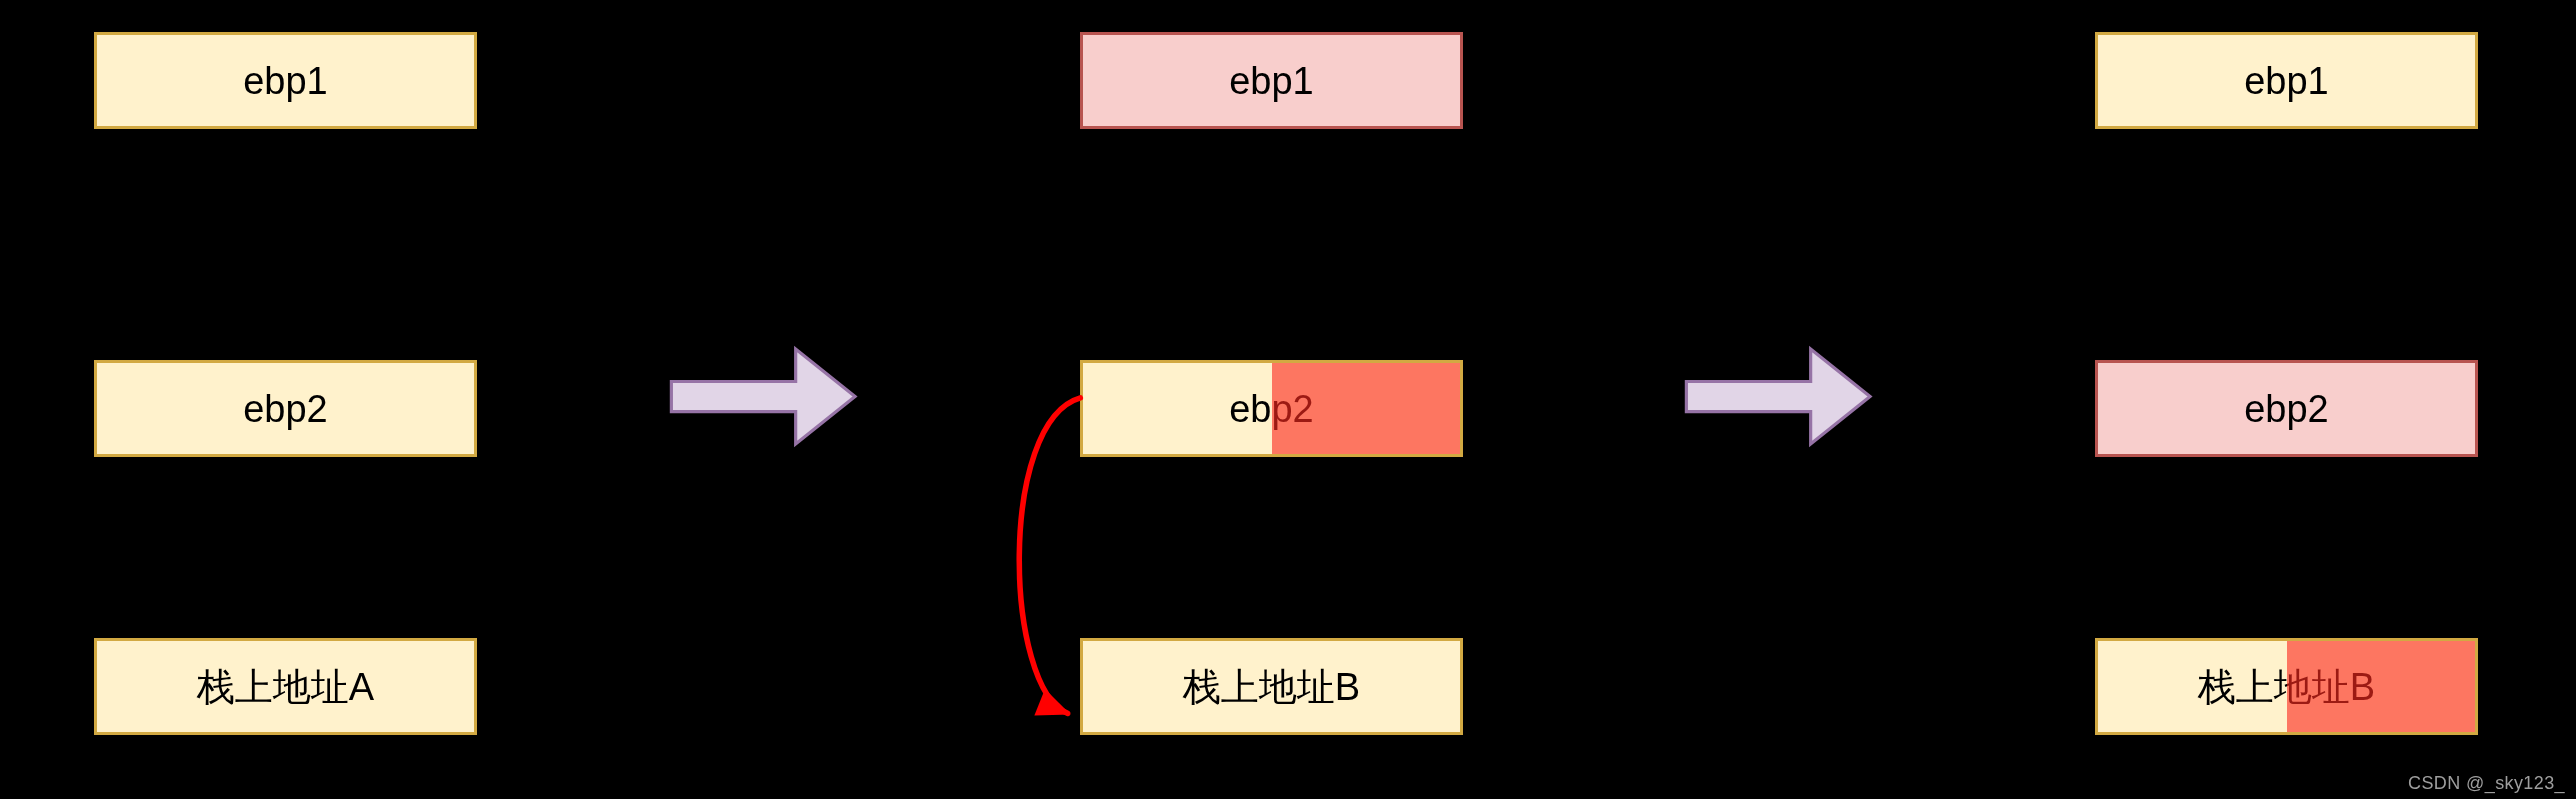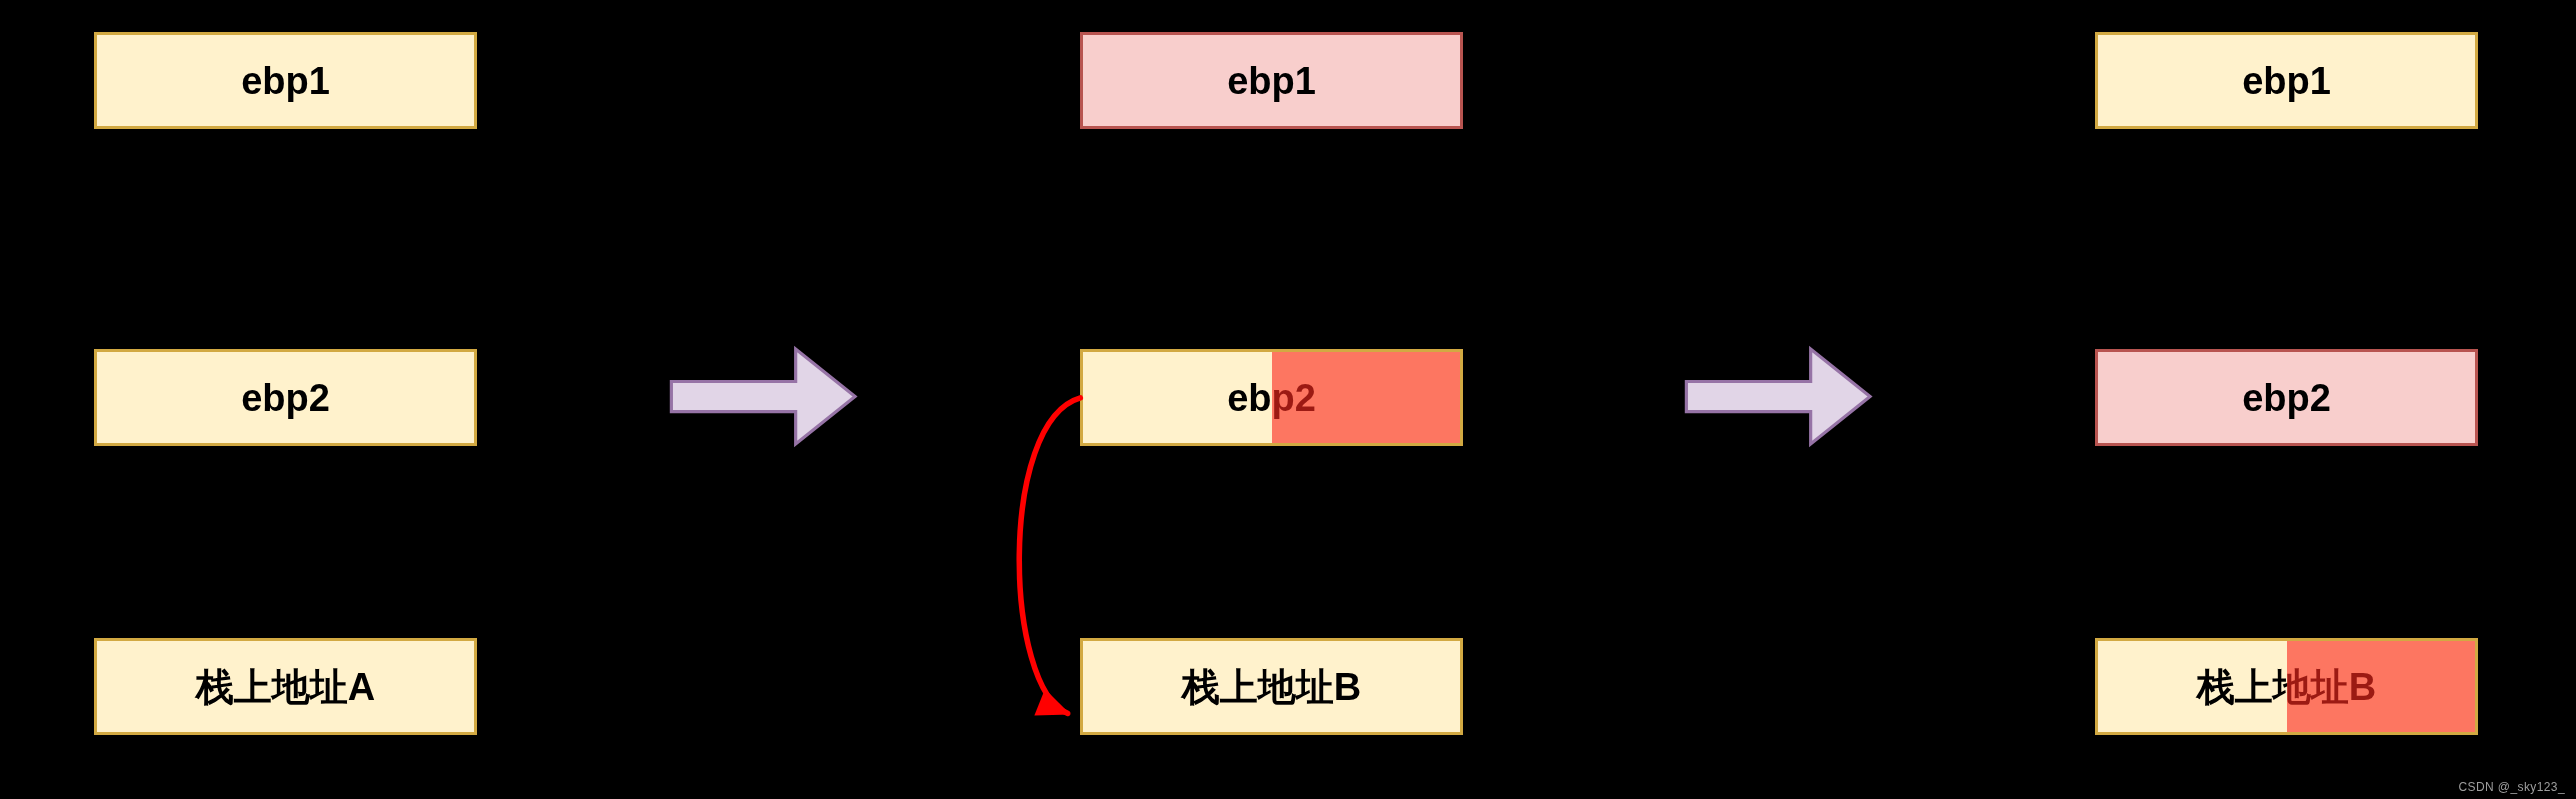--- a/index.html
+++ b/index.html
@@ -19,39 +19,39 @@
     border:3.2px solid var(--gold-border);
     background:var(--cream-fill);
     display:flex;align-items:center;justify-content:center;
     font-size:38px;color:var(--text,#000);
     line-height:1;
   }
   .box.pink{
     border-color:var(--pink-border);
     background:var(--pink-fill);
   }
-  .box .label{position:relative;white-space:nowrap;font-weight:bold;}
+  .box .label{position:relative;white-space:nowrap;}
   
   .box .highlight{
     position:absolute;top:0;right:0;bottom:0;width:50%;
     background:var(--red-overlay);
     z-index:2;
   }
   
   .col-left{left:94px;}  .col-mid{left:1080px;}  .col-right{left:2095px;}
-  .row-1{top:32px;} .row-2{top:349px;} .row-3{top:638px;}
+  .row-1{top:32px;} .row-2{top:360px;} .row-3{top:638px;}
   
   .parrow{position:absolute;top:345px;}
   .parrow-1{left:669px;} .parrow-2{left:1684px;}
   
   .red-arrow-svg{position:absolute;inset:0;pointer-events:none;z-index:3;}
   
   .watermark{
     position:absolute;right:11px;bottom:4.8px;
-    font-size:12px;letter-spacing:0.4px;
+    font-size:18px;letter-spacing:0.4px;
     color:var(--watermark,#9e9e9e);
     z-index:4;
   }
 </style>
 </head>
 <body>
 
 <div class="canvas">
 
   <div class="box col-left row-1">

